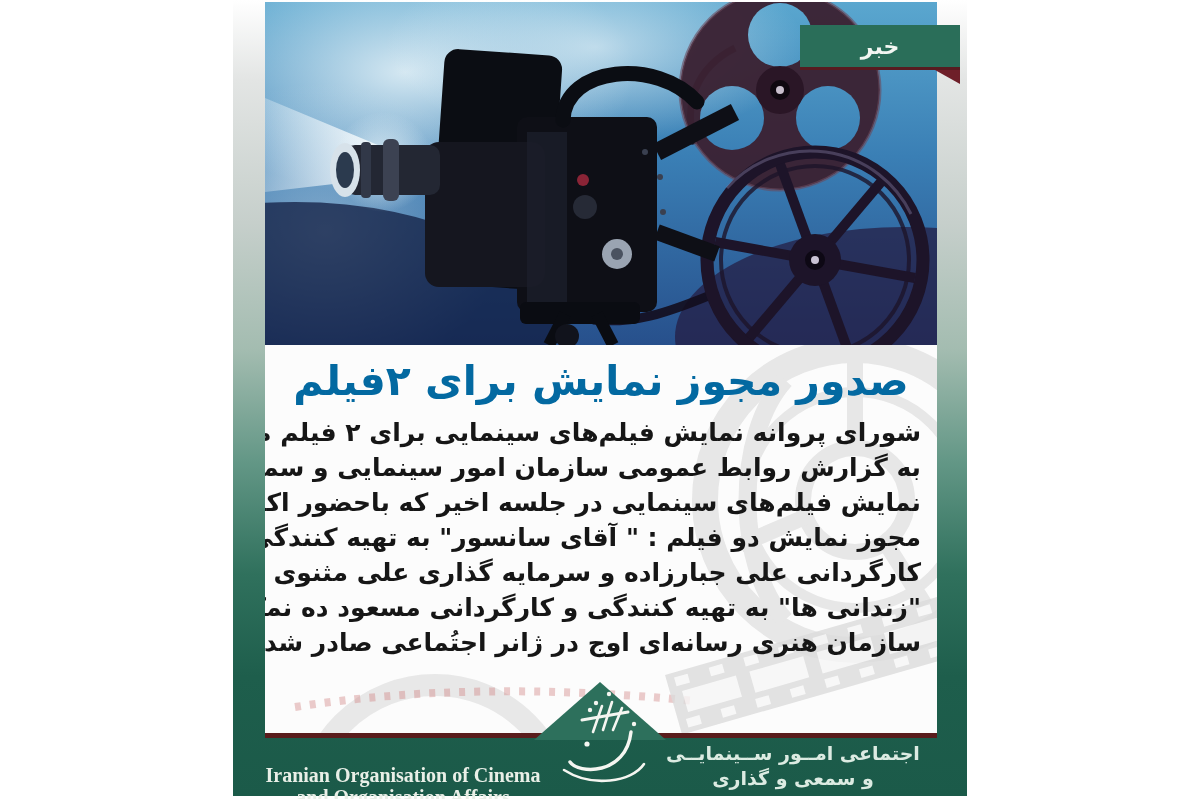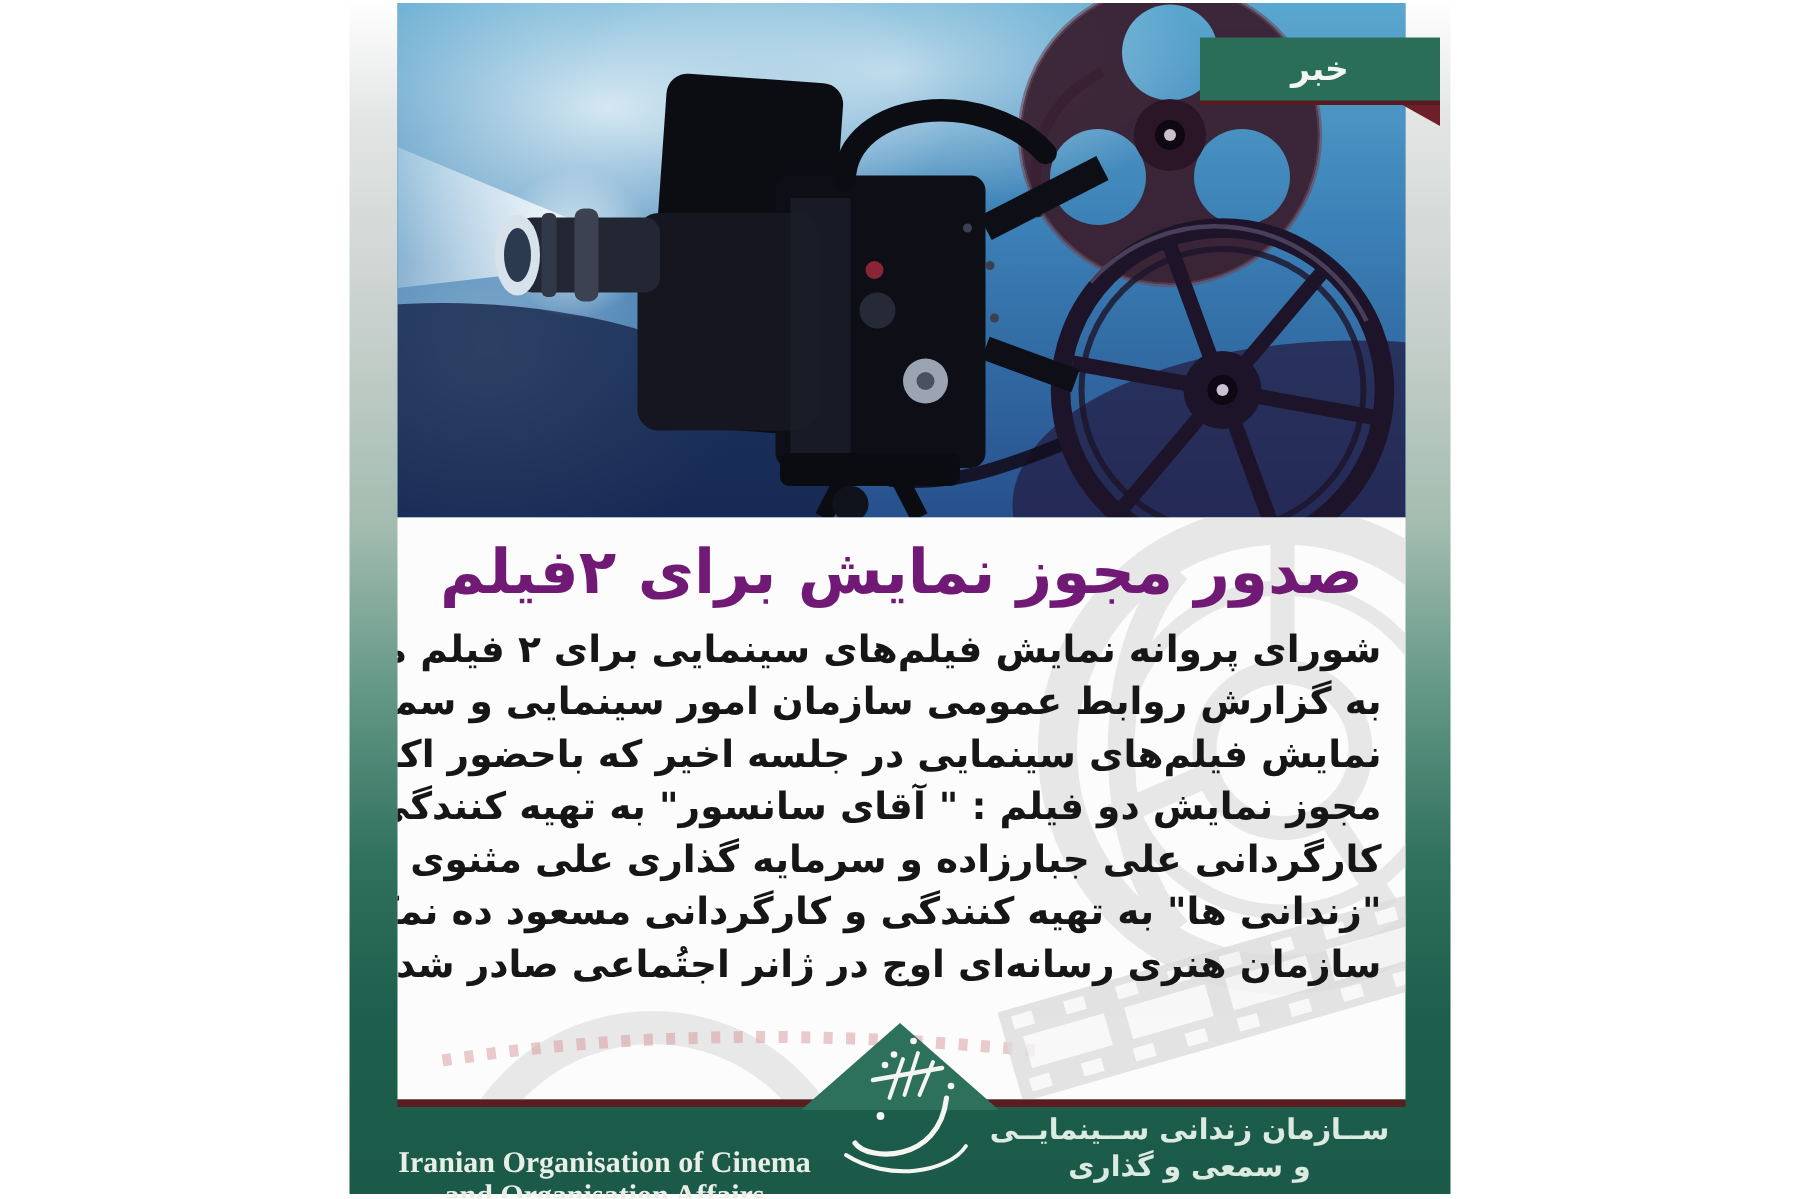--- a/index.html
+++ b/index.html
@@ -14,21 +14,21 @@
   .photo svg{display:block;}
   
   .ribbon{position:absolute;left:567px;top:25px;width:160px;height:42px;background:#2a6e59;
         border-bottom:3px solid #571c20;display:flex;align-items:center;justify-content:center;
         color:#f2f6f2;font-size:22px;font-weight:bold;direction:rtl;}
   .ribbon-fold{position:absolute;left:702px;top:70px;width:0;height:0;
         border-top:14px solid #6e1f29;border-left:25px solid transparent;}
   
   .panel{position:absolute;left:32px;top:345px;width:672px;height:388px;background:#fcfcfc;overflow:hidden;}
   .panel .watermark{position:absolute;left:0;top:0;}
-  .headline{position:relative;margin:12px 10px 4px 10px;text-align:center;color:#701a75;
+  .headline{position:relative;margin:12px 10px 4px 10px;text-align:center;color:#0369a1;
         font-size:41px;font-weight:bold;direction:rtl;letter-spacing:0px;}
   .bodytext{position:relative;direction:rtl;text-align:right;padding:6px 16px 0 12px;
         color:#161616;font-size:25px;font-weight:bold;line-height:35px;}
   .bline{white-space:nowrap;}
   .divider{position:absolute;left:32px;top:733px;width:672px;height:5px;background:#5a1c1c;}
   
   .logo{position:absolute;left:297px;top:670px;width:140px;height:122px;}
   .footer-en{position:absolute;left:30px;top:744px;width:280px;text-align:center;color:#e9efe7;
         font-family:"Liberation Serif",serif;font-weight:bold;font-size:20px;line-height:22px;margin-top:20px;}
   .footer-fa{position:absolute;left:418px;top:741px;width:284px;text-align:center;color:#dcebe2;
@@ -189,21 +189,21 @@
       </div>
     </div>
 
     <div class="divider"></div>
 
     <div class="footer-en">
       <div>Iranian Organisation of Cinema</div>
       <div>and Organisation Affairs</div>
     </div>
     <div class="footer-fa">
-      <div>ســازمان زندانی ســینمایــی</div>
+      <div>اجتماعی امــور ســینمایــی</div>
       <div>و سمعی و گذاری</div>
     </div>
 
     <div class="logo">
       <svg viewBox="0 0 140 122" width="140" height="122">
         <polygon points="70,12 136,70 4,70" fill="#2d705c"></polygon>
         <rect x="4" y="68" width="132" height="54" fill="#2d705c" opacity="0"></rect>
         <g stroke="#f5f6f1" fill="none" stroke-linecap="round">
           <path d="M40,92 C48,104 96,106 101,62" stroke-width="3.4"></path>
           <path d="M34,100 C62,118 102,112 114,94" stroke-width="2.6"></path>

